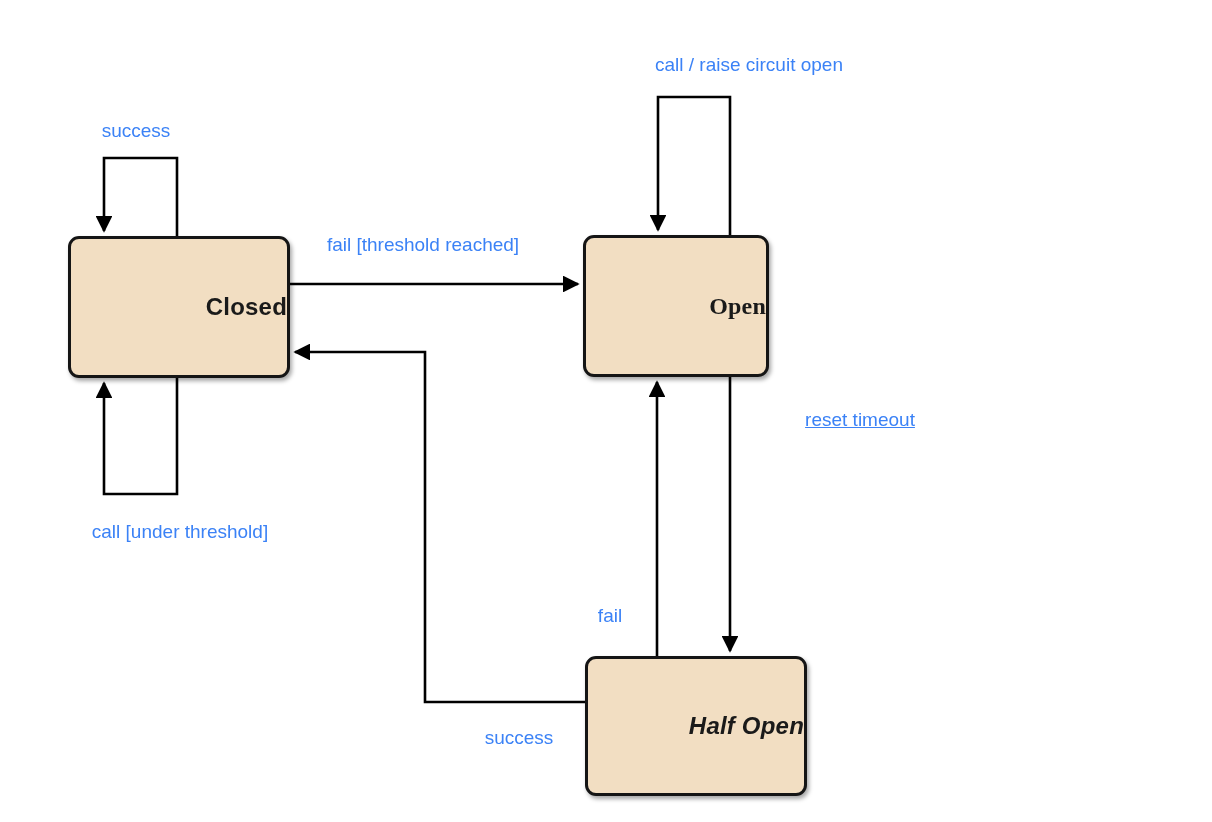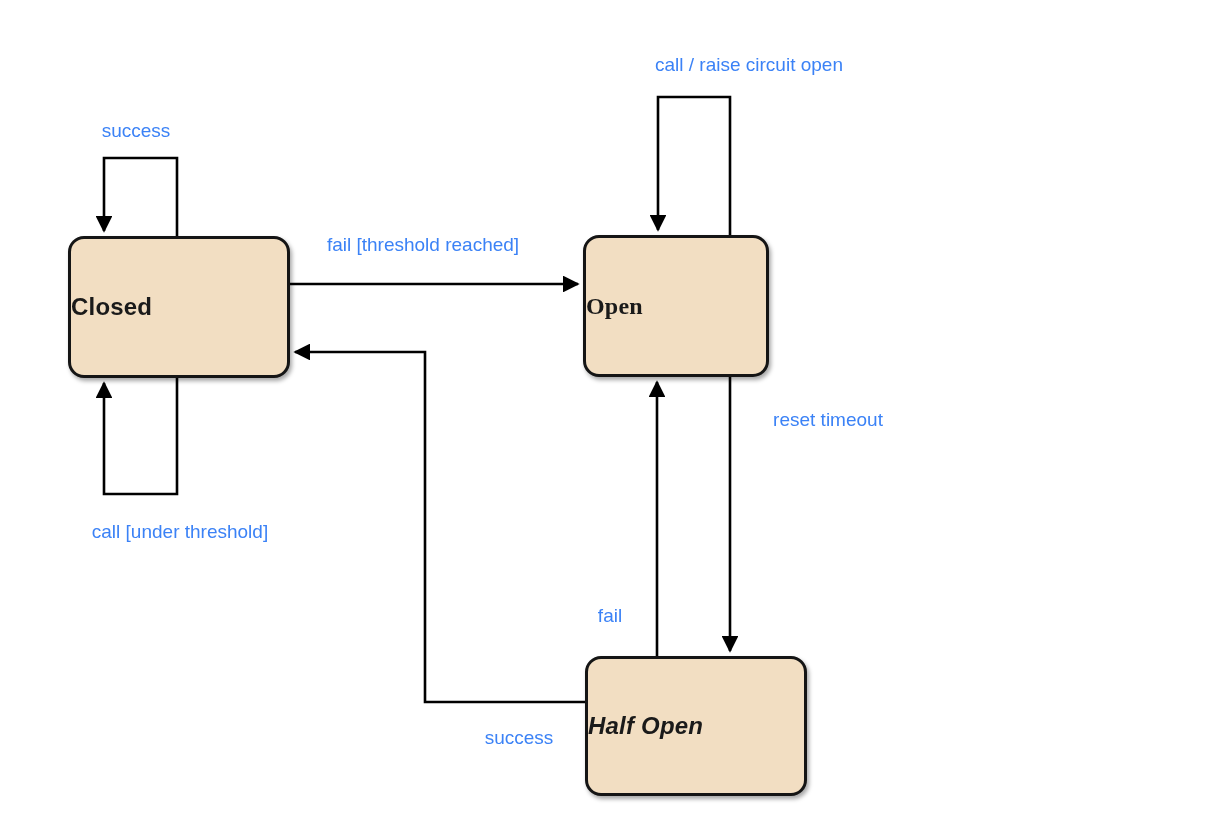--- a/index.html
+++ b/index.html
@@ -19,26 +19,27 @@
     position: absolute;
     left: 0;
     top: 0;
     width: 1212px;
     height: 822px;
   }
   .state-node {
     position: absolute;
     background: #f2dec2;
     border: 3px solid #151515;
-    border-radius: 16px;
+    border-radius: 11px;
     box-shadow: 2px 3px 4px rgba(0,0,0,0.35);
     display: flex;
     align-items: center;
-    justify-content: flex-start;
+    justify-content: flex-end;
     box-sizing: border-box;
+    padding-left: 16px;
   }
   .state-label {
     font-weight: bold;
     font-size: 24px;
     color: #1a1a1a;
     letter-spacing: 0.2px;
   }
   .edge-label {
     position: absolute;
     transform: translate(-50%, -50%);
@@ -93,19 +94,19 @@
   </div>
 
   <div class="edge-label" style="left:136px; top:131px;">success</div>
 
   <div class="edge-label" style="left:180px; top:532px;">call [under threshold]</div>
 
   <div class="edge-label" style="left:423px; top:245px;">fail [threshold reached]</div>
 
   <div class="edge-label" style="left:749px; top:65px;">call / raise circuit open</div>
 
-  <div class="edge-label" style="left:828px; top:420px;">reset timeout</div>
+  <div class="edge-label" style="left:860px; top:420px;text-decoration:underline;">reset timeout</div>
 
   <div class="edge-label" style="left:610px; top:616px;">fail</div>
 
   <div class="edge-label" style="left:519px; top:738px;">success</div>
 
 </div>
 
 </body></html>

